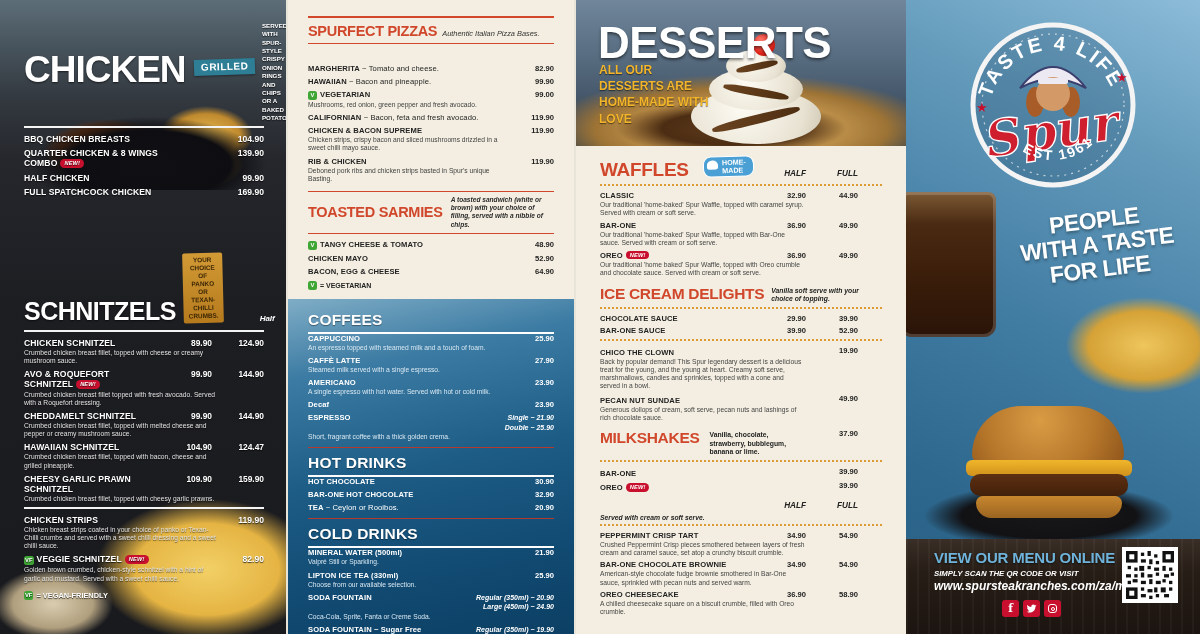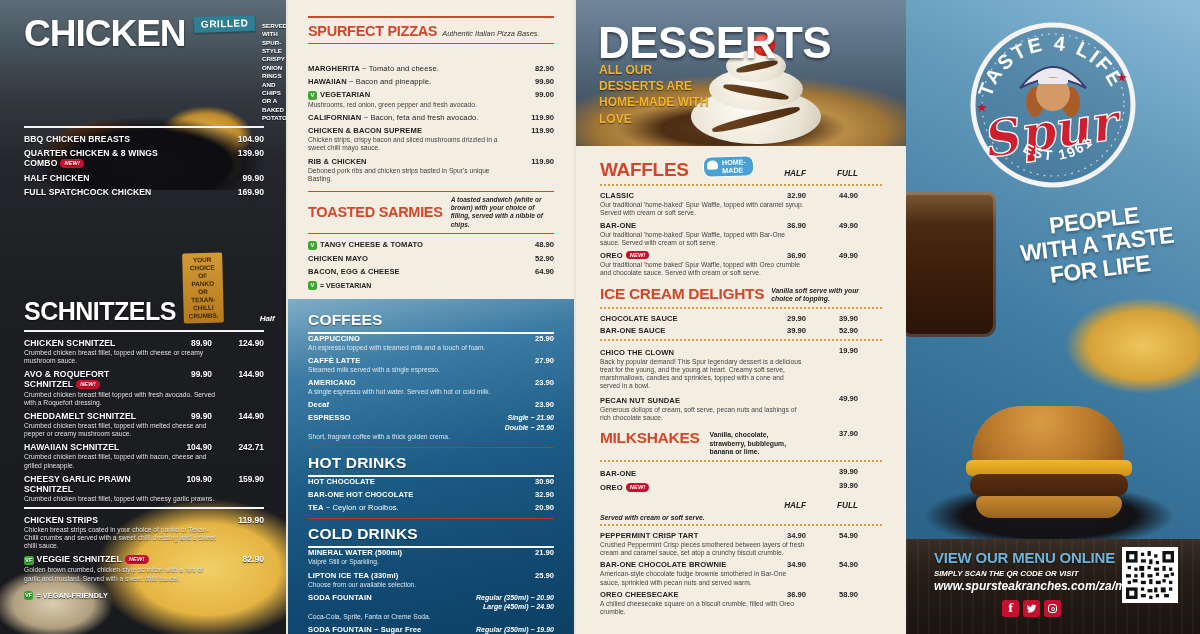--- a/index.html
+++ b/index.html
@@ -30,21 +30,21 @@
   .art{position:absolute;z-index:1;pointer-events:none}
   .art-chicken{left:0;right:0;top:100px;height:90px;
     background:radial-gradient(150px 62px at 52% 72%,#101014 0%,#0e0e12 55%,rgba(14,14,18,0) 78%),
                radial-gradient(86px 44px at 38% 58%,#8a4a1c 0%,#5e2f10 55%,rgba(0,0,0,0) 75%),
                radial-gradient(62px 40px at 72% 40%,#e9bd55 0%,#c08a2e 55%,rgba(0,0,0,0) 75%),
                radial-gradient(55px 30px at 70% 72%,#d9b977 0%,#a8812e 55%,rgba(0,0,0,0) 78%)}
   .art-fries{right:-16px;bottom:-14px;width:250px;height:175px;
     background:radial-gradient(150px 95px at 62% 55%,#f2d066 0%,#e5b443 48%,rgba(25,26,30,0) 74%)}
   .art-mash{left:-10px;bottom:-8px;width:150px;height:95px;
     background:radial-gradient(80px 48px at 42% 60%,#d9cdb0 0%,#b09f7e 50%,rgba(25,26,30,0) 75%)}
-  .ck-head{display:flex;align-items:flex-start}
+  .ck-head{display:flex;align-items:center}
   .ck-title{font-size:37px;font-weight:bold;letter-spacing:-1px;line-height:.95;text-shadow:0 1px 2px rgba(0,0,0,.6)}
   .ck-badge{background:#2e7e96;color:#fff;font-weight:bold;font-size:10px;padding:2px 7px 3px;margin:0 0 5px 8px;letter-spacing:.5px;transform:rotate(-2deg);box-shadow:0 1px 2px rgba(0,0,0,.4);white-space:nowrap}
   .ck-note{width:94px;margin-left:7px;font-size:6.2px;font-weight:bold;line-height:1.35;align-self:flex-start;margin-top:6px;text-shadow:0 1px 1px rgba(0,0,0,.7)}
   .col-left .mi-name{font-size:8.6px;max-width:150px}
   .col-left .p1{font-size:8.6px}
   .col-left .pcols span{font-size:8.4px;width:52px}
   .col-left .mi-desc{color:#e2e2e2;text-shadow:0 1px 1px rgba(0,0,0,.6)}
   .col-left .mi-name,.col-left .p1,.col-left .pcols span{text-shadow:0 1px 1px rgba(0,0,0,.7)}
   .gap-photo{height:52px}
   .sz-head{display:flex;align-items:flex-end;margin-bottom:2px}
@@ -224,21 +224,21 @@
                 <span>144.90</span>
               </span>
             </div>
             <div class="mi-desc">Crumbed chicken breast fillet, topped with melted cheese and pepper or creamy mushroom sauce.</div>
           </div>
           <div class="mi">
             <div class="mi-top">
               <span class="mi-name"><span class="nm">HAWAIIAN SCHNITZEL</span></span>
               <span class="pcols">
                 <span>104.90</span>
-                <span>242.71</span>
+                <span>124.47</span>
               </span>
             </div>
             <div class="mi-desc">Crumbed chicken breast fillet, topped with bacon, cheese and grilled pineapple.</div>
           </div>
           <div class="mi">
             <div class="mi-top">
               <span class="mi-name"><span class="nm">CHEESY GARLIC PRAWN SCHNITZEL</span></span>
               <span class="pcols">
                 <span>109.90</span>
                 <span>159.90</span>

